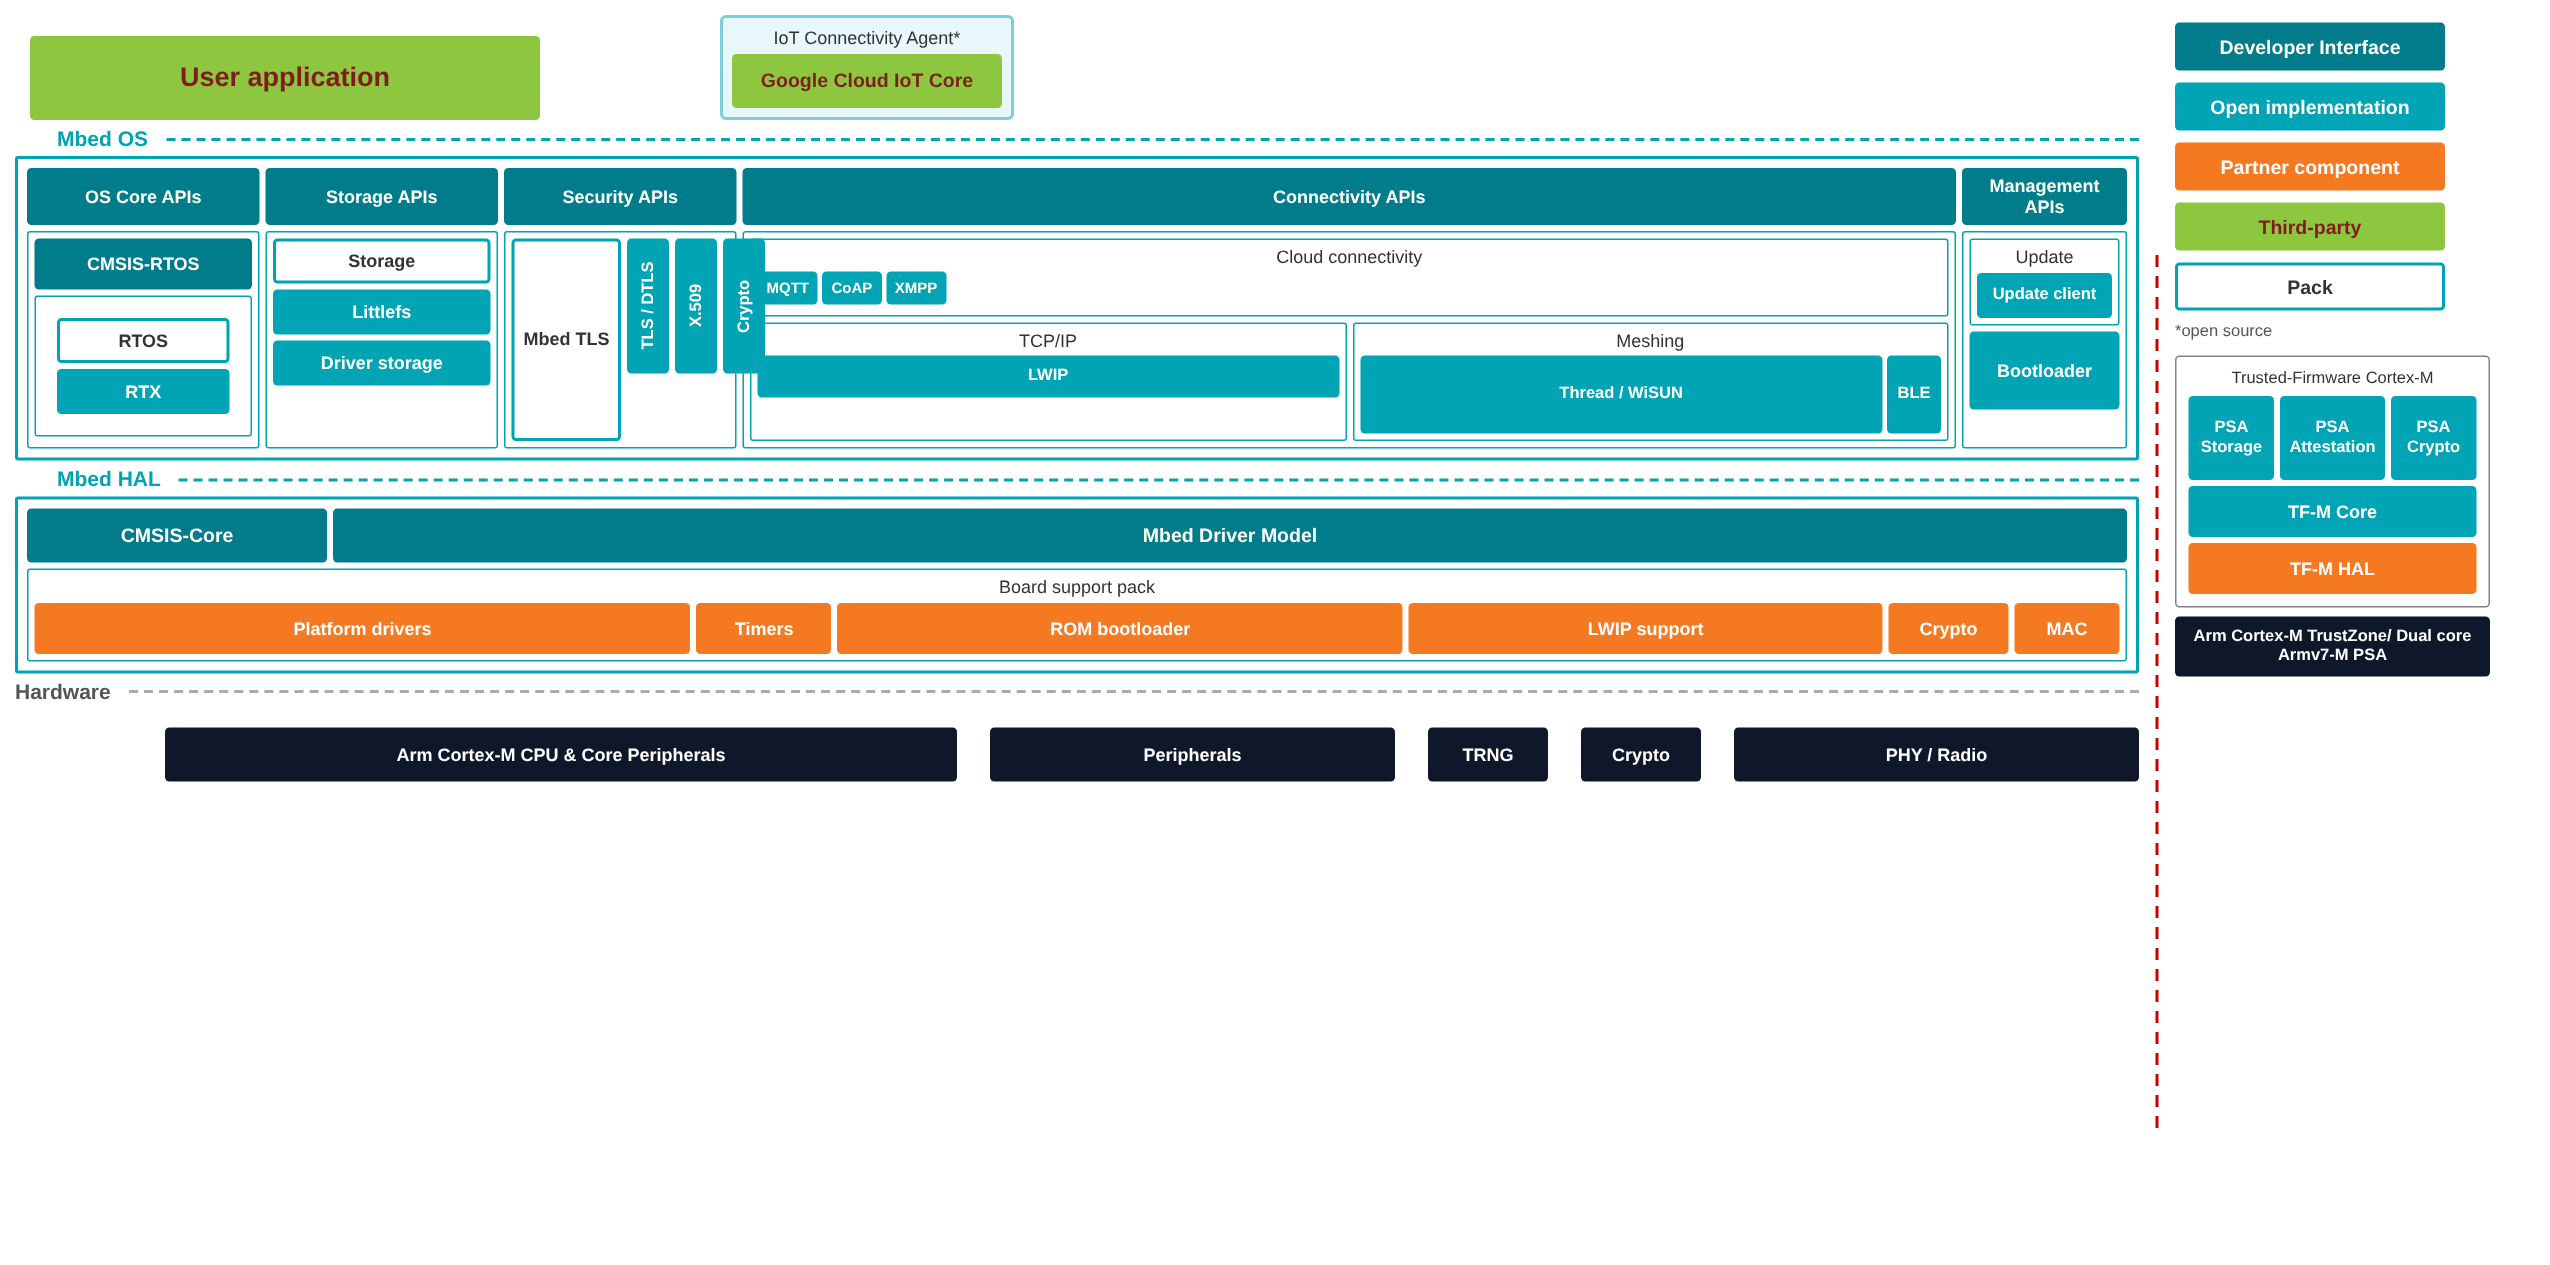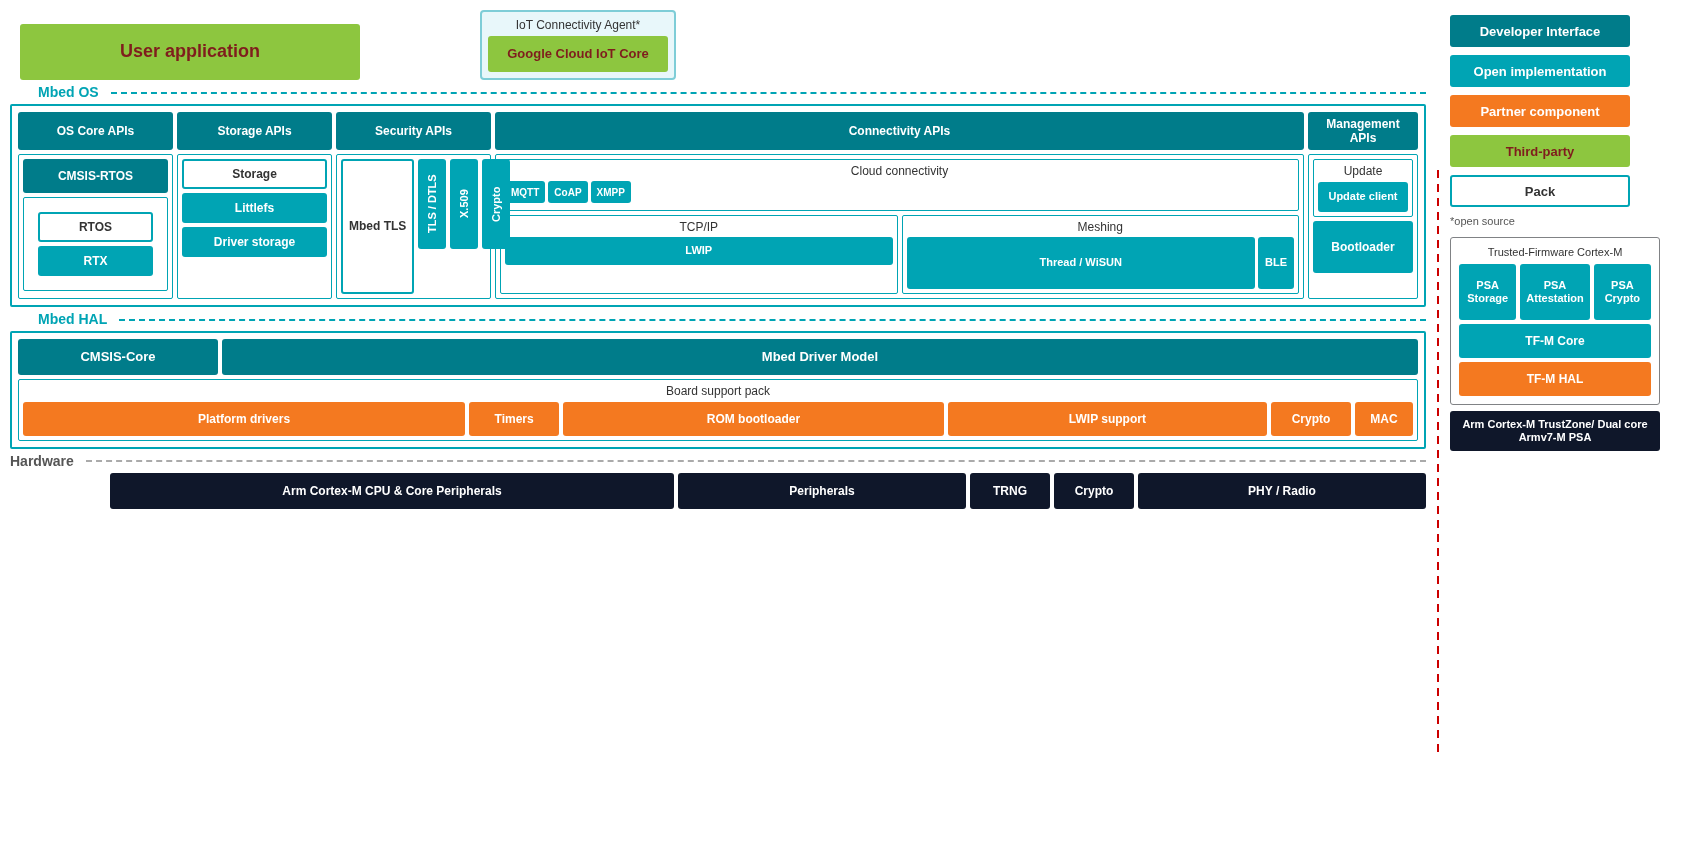--- a/index.html
+++ b/index.html
@@ -408,30 +408,30 @@
       </div>
 
       <div class="hal-bsp">
         <div class="bsp-title">Board support pack</div>
         <div class="bsp-items">
           <div class="box bg-orange" style="flex:1.4; height:34px; font-size:12px;">Platform drivers</div>
           <div class="box bg-orange" style="width:90px; height:34px; font-size:12px;">Timers</div>
           <div class="box bg-orange" style="flex:1.2; height:34px; font-size:12px;">ROM bootloader</div>
           <div class="box bg-orange" style="flex:1; height:34px; font-size:12px;">LWIP support</div>
           <div class="box bg-orange" style="width:80px; height:34px; font-size:12px;">Crypto</div>
-          <div class="box bg-orange" style="width:58px; height:34px; font-size:12px;">MAC</div>
+          <div class="box bg-orange" style="width:70px; height:34px; font-size:12px;">MAC</div>
         </div>
       </div>
     </div>
 
     <div style="display:flex; align-items:center; gap:8px; margin-top:4px;">
       <span style="font-size:14px; font-weight:700; color:#555; white-space:nowrap; padding-right:4px;">Hardware</span>
       <div style="flex:1; border-top:2px dashed #aaa;"></div>
     </div>
-    <div style="display:flex; gap:4px; margin-top:4px; padding-left: 100px;">
+    <div style="display:flex; gap:22px; margin-top:16px; padding-left: 100px;">
       <div class="box bg-gray" style="flex:2; height:36px; font-size:12px;">Arm Cortex-M CPU &amp; Core Peripherals</div>
       <div class="box bg-gray" style="flex:1; height:36px; font-size:12px;">Peripherals</div>
       <div class="box bg-gray" style="width:80px; height:36px; font-size:12px;">TRNG</div>
       <div class="box bg-gray" style="width:80px; height:36px; font-size:12px;">Crypto</div>
       <div class="box bg-gray" style="flex:1; height:36px; font-size:12px;">PHY / Radio</div>
     </div>
 
   </div>
 
   <div style="width:4px; display:flex; align-self:stretch; margin-top:160px; margin-bottom:80px;">

